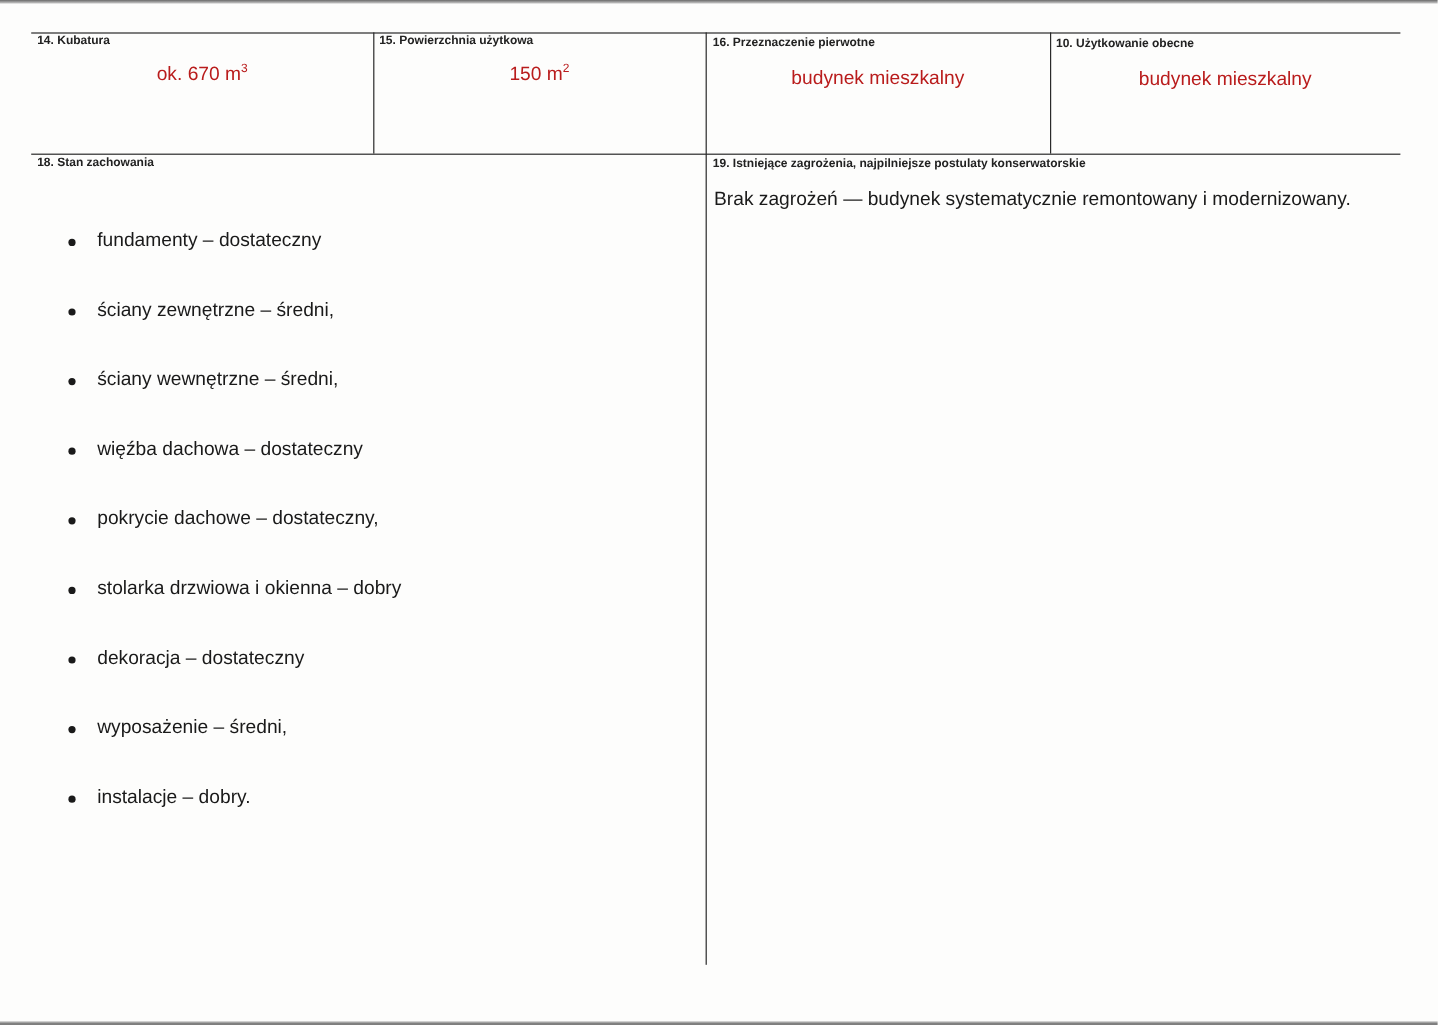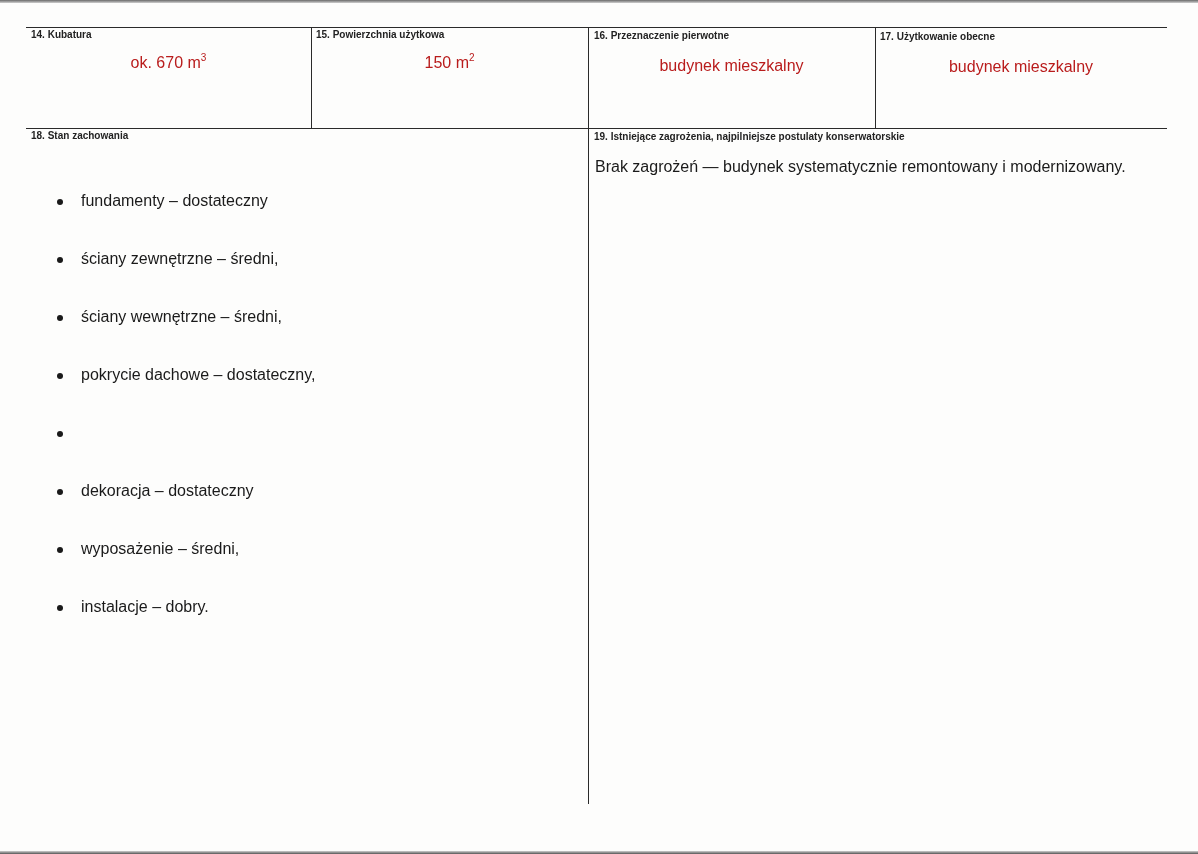--- a/index.html
+++ b/index.html
@@ -54,29 +54,30 @@
 
 <div class="label" style="left:31px; top:29px;">14. Kubatura</div>
 <div class="value" style="left:26px; top:54px; width:285px;"><span>ok. 670 m</span><sup>3</sup></div>
 
 <div class="label" style="left:316px; top:29px;">15. Powierzchnia użytkowa</div>
 <div class="value" style="left:311px; top:54px; width:277px;"><span>150 m</span><sup>2</sup></div>
 
 <div class="label" style="left:594px; top:30px;">16. Przeznaczenie pierwotne</div>
 <div class="value" style="left:588px; top:57px; width:287px;">budynek mieszkalny</div>
 
-<div class="label" style="left:880px; top:31px;">17. Użytkowanie obecne</div>
+<div class="label" style="left:880px; top:31px;">10. Użytkowanie obecne</div>
 <div class="value" style="left:875px; top:58px; width:292px;">budynek mieszkalny</div>
 
 <div class="label" style="left:31px; top:130px;">18. Stan zachowania</div>
 <ul class="list">
   <li><span class="bullet"></span><span>fundamenty – dostateczny</span></li>
   <li><span class="bullet"></span><span>ściany zewnętrzne – średni,</span></li>
   <li><span class="bullet"></span><span>ściany wewnętrzne – średni,</span></li>
+  <li><span class="bullet"></span><span>więźba dachowa – dostateczny</span></li>
   <li><span class="bullet"></span><span>pokrycie dachowe – dostateczny,</span></li>
-  <li><span class="bullet"></span></li>
+  <li><span class="bullet"></span><span>stolarka drzwiowa i okienna – dobry</span></li>
   <li><span class="bullet"></span><span>dekoracja – dostateczny</span></li>
   <li><span class="bullet"></span><span>wyposażenie – średni,</span></li>
   <li><span class="bullet"></span><span>instalacje – dobry.</span></li>
 </ul>
 
 <div class="label" style="left:594px; top:131px;">19. Istniejące zagrożenia, najpilniejsze postulaty konserwatorskie</div>
 <div class="threats">Brak zagrożeń — budynek systematycznie remontowany i modernizowany.</div>
 
 </body></html>

